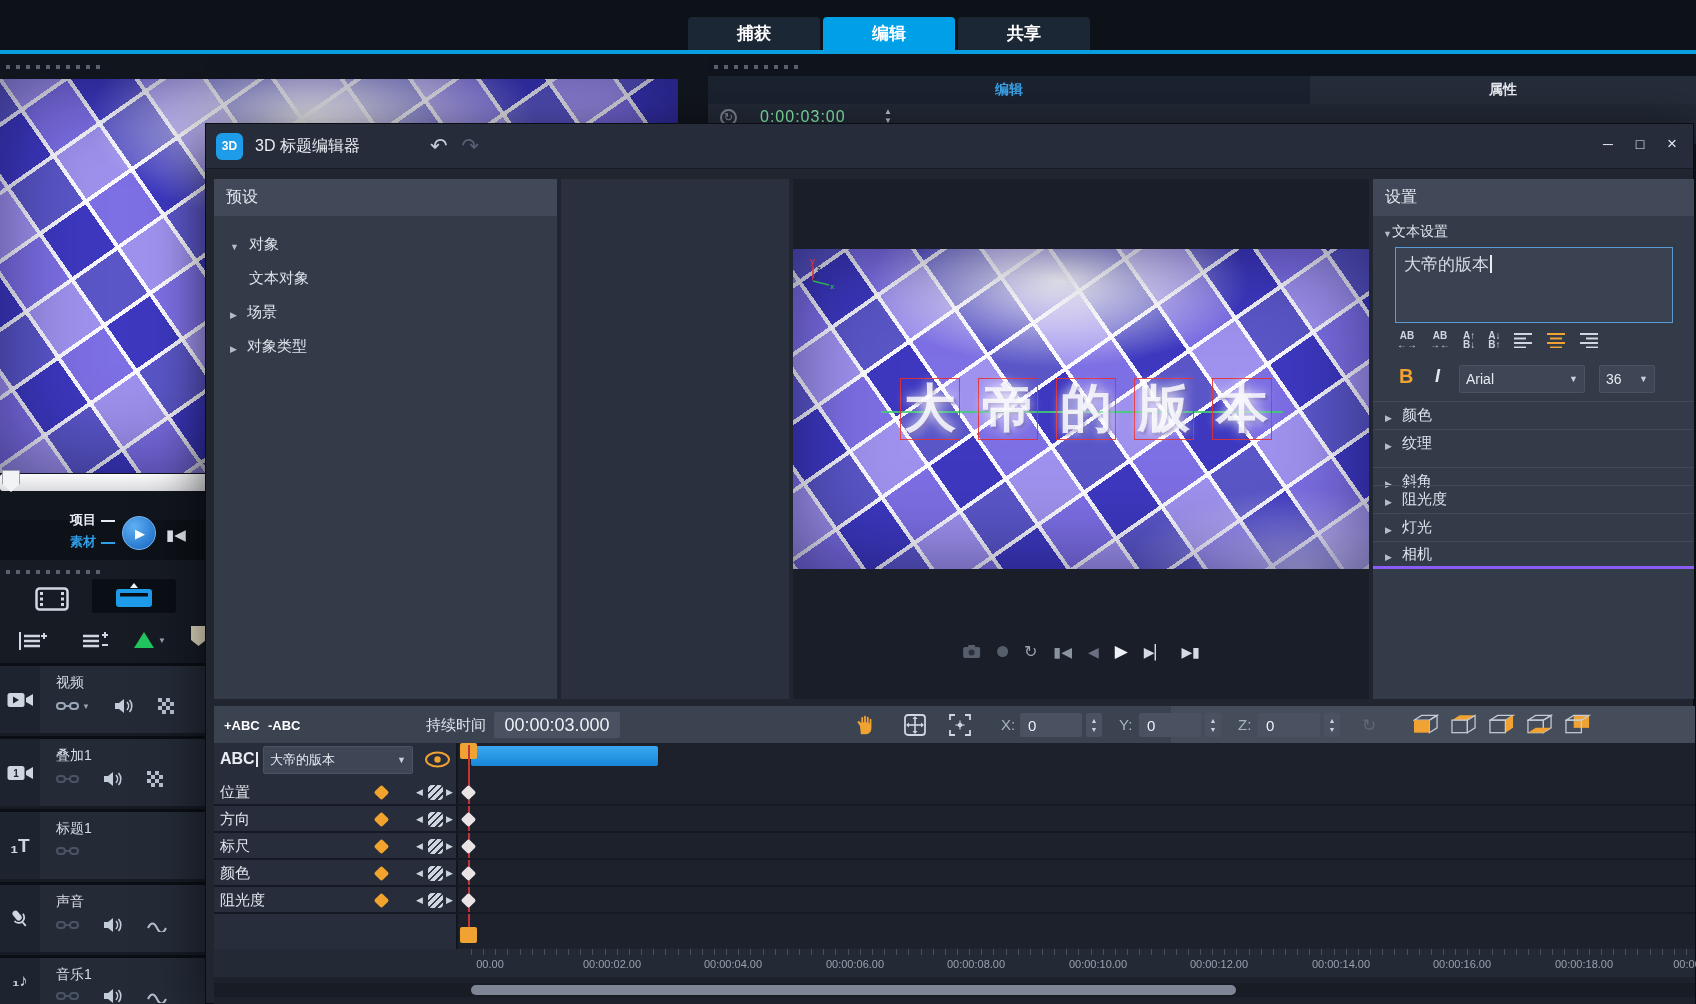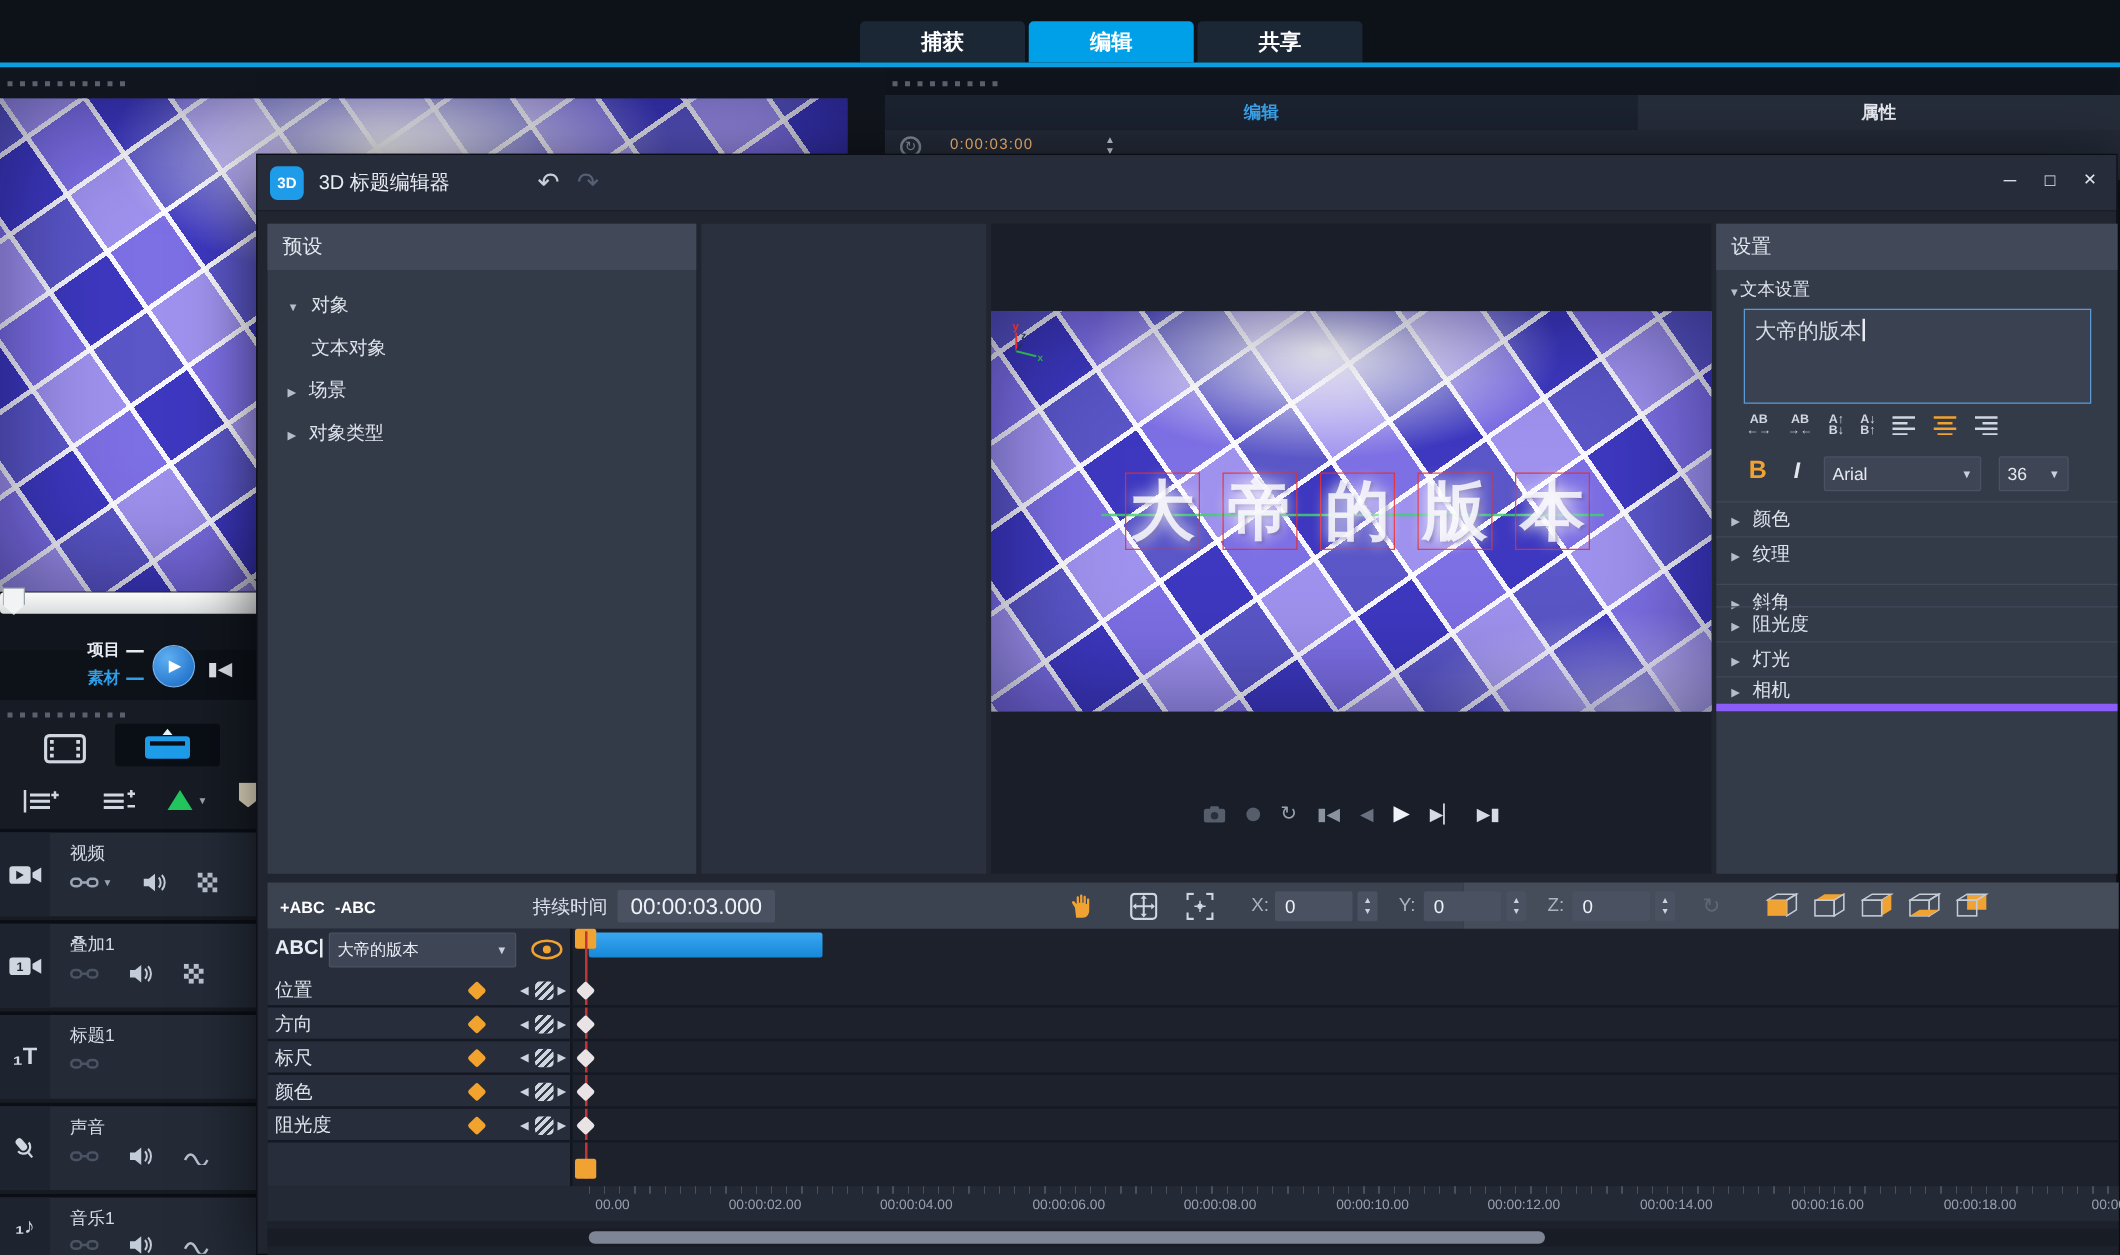--- a/index.html
+++ b/index.html
@@ -354,21 +354,21 @@
         <i></i>
       </div>
     <div class="ab" style="left:0;top:22px;width:602px;height:28px;background:#1b2230;display:flex;align-items:center;justify-content:center">
       <span class="ptab" style="color:#3ba3ea">编辑</span>
     </div>
     <div class="ab" style="left:602px;top:22px;width:386px;height:28px;background:#262d3a;display:flex;align-items:center;justify-content:center">
       <span class="ptab" style="color:#e8ecf2">属性</span>
     </div>
     <div class="ab" style="left:0;top:50px;width:988px;height:40px;background:#232a37">
       <span class="ab circ-ic" style="left:12px;top:5px"></span>
-      <span class="ab" style="left:52px;top:4px;font-size:12px;letter-spacing:1px;color:#fdba74">0:00:03:00</span>
+      <span class="ab" style="left:52px;top:4px;font-size:16px;letter-spacing:1px;color:#86efac">0:00:03:00</span>
       <span class="ab" style="left:176px;top:3px;font-size:8px;color:#c0c8d4;line-height:9px">▲<br>▼</span>
     </div>
   </div>
 
   <div class="ab dialog">
 
     <div class="ab titlebar f">
       <span class="badge3d" style="margin-left:10px">3D</span>
       <span style="margin-left:12px;font-size:16px;color:#e9edf3">3D 标题编辑器</span>
       <span class="undo-g" style="margin-left:70px"></span>
@@ -518,21 +518,21 @@
           <span style="margin-left:10px">斜角</span>
         </div>
       <div class="sec-row" style="top:306px">
           <span class="caret-r" style="margin-left:12px"></span>
           <span style="margin-left:10px">阻光度</span>
         </div>
       <div class="sec-row" style="top:334px">
           <span class="caret-r" style="margin-left:12px"></span>
           <span style="margin-left:10px">灯光</span>
         </div>
-      <div class="sec-row" style="top:362px;border-bottom:6px solid #8b5cf6">
+      <div class="sec-row" style="top:362px;border-bottom:3px solid #8b5cf6">
           <span class="caret-r" style="margin-left:12px"></span>
           <span style="margin-left:10px">相机</span>
         </div>
     </div>
 
     <div class="ab" style="left:8px;top:582px;width:1481px;height:38px">
       <div class="ab" style="left:0;top:0;width:957px;height:38px;background:#3b4250"></div>
       <div class="ab" style="left:957px;top:0;width:524px;height:38px;background:#454c5a"></div>
       <span class="ab abc-btn" style="left:10px;top:12px">+ABC</span>
       <span class="ab abc-btn" style="left:54px;top:12px">-ABC</span>

